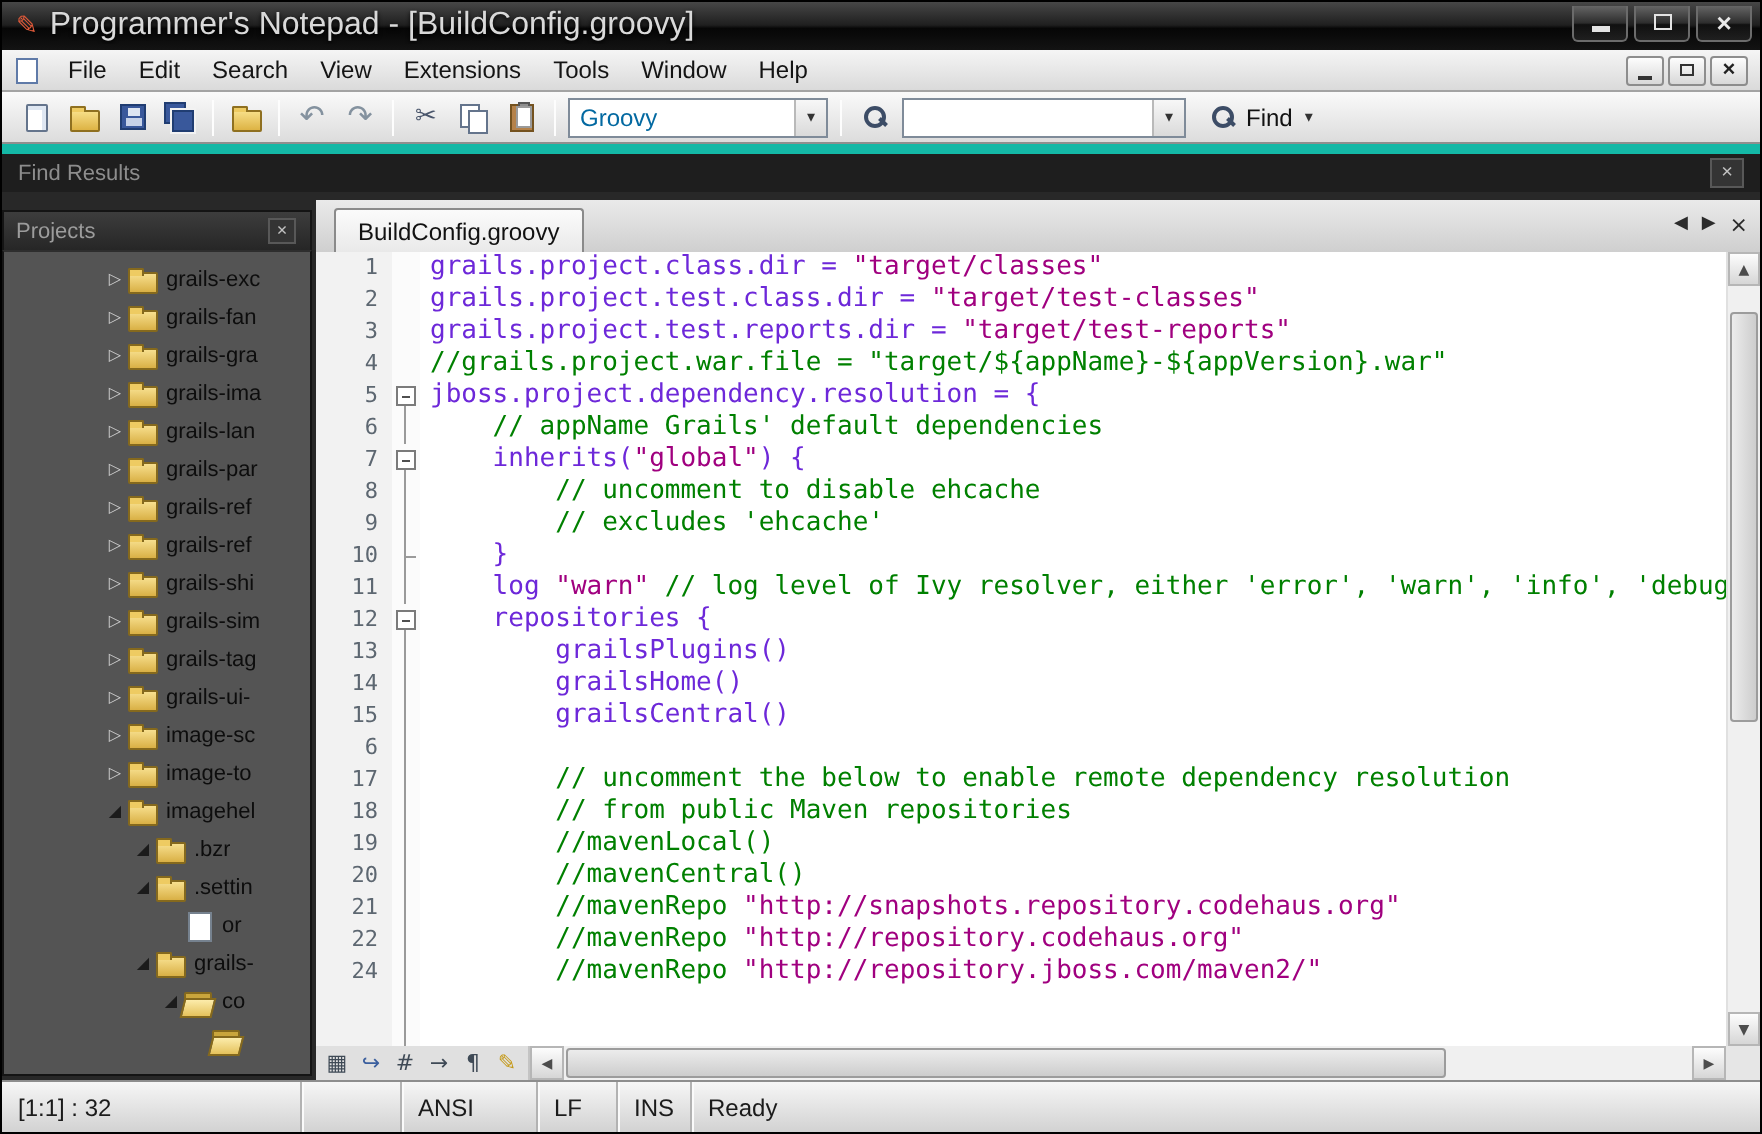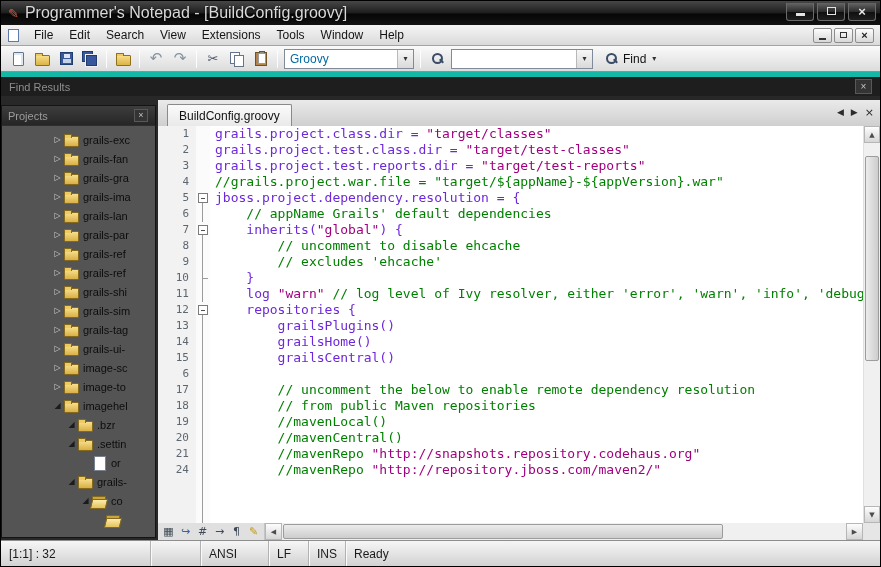--- a/index.html
+++ b/index.html
@@ -542,20 +542,27 @@
               <span class="codeln"><span class="tok-com">        //mavenCentral()</span></span>
             </div>
             <div class="line">
               <span class="ln">21</span>
               <span class="fold">
                 <i class="fv"></i>
               </span>
               <span class="codeln"><span class="tok-com">        //mavenRepo </span><span class="tok-str">"http://snapshots.repository.codehaus.org"</span></span>
             </div>
             <div class="line">
+              <span class="ln">22</span>
+              <span class="fold">
+                <i class="fv"></i>
+              </span>
+              <span class="codeln"><span class="tok-com">        //mavenRepo </span><span class="tok-str">"http://repository.codehaus.org"</span></span>
+            </div>
+            <div class="line">
               <span class="ln">24</span>
               <span class="fold">
                 <i class="fv"></i>
               </span>
               <span class="codeln"><span class="tok-com">        //mavenRepo </span><span class="tok-str">"http://repository.jboss.com/maven2/"</span></span>
             </div>
             <div class="line filler">
               <span class="ln"></span>
               <span class="fold">
                 <i class="fv"></i>

